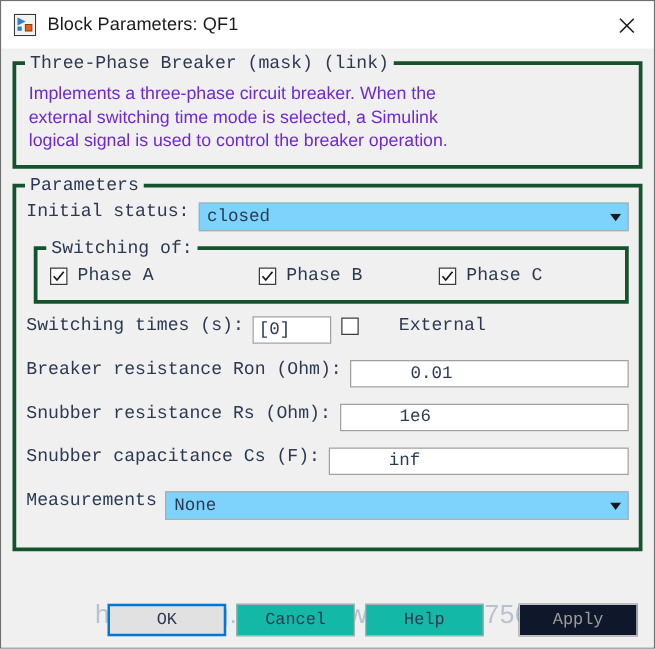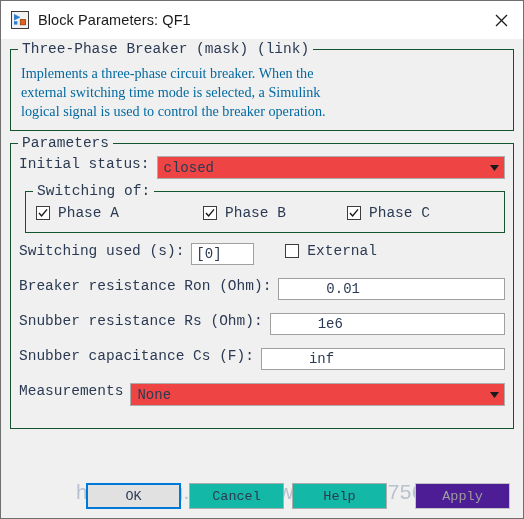--- a/index.html
+++ b/index.html
@@ -66,45 +66,45 @@
     flex: 1 1 auto;
     position: relative;
     background: #f0f0f0;
     padding: 0 9px;
     box-sizing: border-box;
   }
 
   
   .groupbox {
     position: relative;
-    border: 1px solid #14532d;
+    border: 3px solid #14532d;
     box-sizing: border-box;
     margin-top: 9px;
   }
   .groupbox > .gb-legend {
     position: absolute;
     top: -9px;
     left: 7px;
     background: #f0f0f0;
     padding: 0 4px;
     font-family: "Liberation Mono", "DejaVu Sans Mono", monospace;
     font-size: 14.5px;
     color: #2b3a52;
     white-space: nowrap;
   }
 
   .desc-group {
     margin-top: 10px;
     padding: 14px 6px 9px 6px;
   }
   .desc-text {
-    font-family: Liberation Serif, serif;
+    font-family: Liberation Sans, sans-serif;
     font-size: 14.2px;
     line-height: 19px;
-    color: #0369a1;
+    color: #6d28d9;
     white-space: pre-wrap;
     margin: 0;
     padding: 0 4px;
   }
 
   .params-group {
     margin-top: 12px;
     padding: 12px 8px 10px 8px;
   }
 
@@ -122,21 +122,21 @@
     align-items: flex-start;
     margin: 0 0 10px 0;
   }
   .row:last-child { margin-bottom: 12px; }
   .row .lbl { margin-right: 7px; }
 
   
   .dropdown {
     flex: 1 1 auto;
     height: 23px;
-    background: #ef4444;
+    background: #7dd3fc;
     border: 1px solid #adadad;
     box-sizing: border-box;
     display: flex;
     align-items: center;
     position: relative;
     cursor: default;
     min-width: 0;
   }
   .dropdown .dd-value {
     flex: 1 1 auto;
@@ -206,21 +206,22 @@
     padding: 0 4px;
     outline: none;
     line-height: 20px;
   }
   .tfield.small { width: 63px; flex: 0 0 auto; }
   .tfield.grow { flex: 1 1 auto; min-width: 0; padding-left: 47px; }
 
   .external-wrap {
     display: flex;
     align-items: center;
-    margin-left: 31px;
+    margin-left: 8px;
+    gap: 24px;
   }
 
   .row.mb-wide { margin-bottom: 13px; }
 
   
   .buttonbar {
     position: absolute;
     left: 0;
     right: 0;
     bottom: 9px;
@@ -246,21 +247,21 @@
     margin-left: 8px;
     cursor: default;
     padding: 0;
   }
   .btn.primary {
     background: #e1e1e1;
     border: 2px solid #0078d7;
   }
   .btn.disabled {
     color: #9d9d9d;
-    background: #4c1d95;
+    background: #0f172a;
     border-color: #c4c4c4;
     margin-left: 28px;
   }
 
   
   .watermark {
     position: absolute;
     left: 0;
     right: 0;
     bottom: 14px;
@@ -350,21 +351,21 @@
                 <polyline points="2,6 4.6,9 10,2.4" fill="none" stroke="#1a1a1a" stroke-width="1.4"></polyline>
               </svg>
             </span>
             <span class="cb-label">Phase C</span>
           </label>
 
         </div>
       </div>
 
       <div class="row mb-wide">
-        <span class="mono lbl">Switching used (s):</span>
+        <span class="mono lbl">Switching times (s):</span>
         <input class="tfield small" type="text" value="[0]" style="">
         <label class="external-wrap">
           <span class="cb-box"></span>
           <span class="cb-label">External</span>
         </label>
       </div>
 
       <div class="row mb-wide">
         <span class="mono lbl">Breaker resistance Ron (Ohm):</span>
         <input class="tfield grow" type="text" value="0.01" style="">

